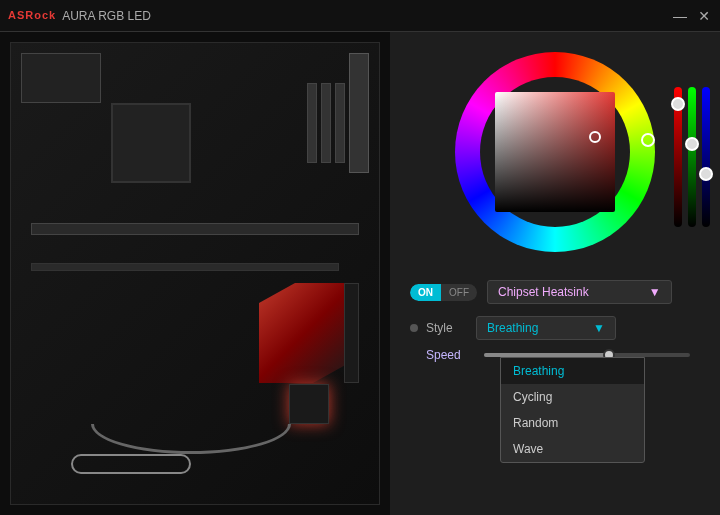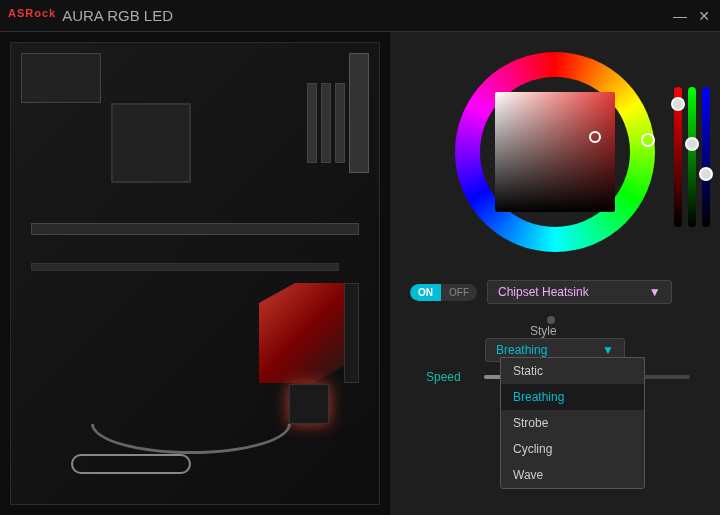--- a/index.html
+++ b/index.html
@@ -29,21 +29,21 @@
       gap: 6px;
     }
     .titlebar-logo {
       color: #e53935;
       font-weight: bold;
       font-size: 11px;
       letter-spacing: 1px;
     }
     .titlebar-title {
       color: #aaa;
-      font-size: 15px;
+      font-size: 12px;
     }
     .titlebar-controls {
       display: flex;
       gap: 8px;
     }
     .titlebar-btn {
       width: 16px;
       height: 16px;
       background: none;
       border: none;
@@ -365,21 +365,20 @@
       min-width: 150px;
     }
     .header-dropdown span { color: #f0abfc; font-size: 12px; }
     .dropdown-arrow { color: #aaa; font-size: 10px; }
 
     
     .control-row {
       display: flex;
       align-items: center;
       margin-bottom: 8px;
-      flex-direction: column;
     }
     .control-dot {
       width: 8px;
       height: 8px;
       border-radius: 50%;
       background: #555;
       margin-right: 8px;
     }
     .control-label {
       width: 50px;
@@ -420,21 +419,21 @@
     .dropdown-item.highlighted { background: #1a1a1a; }
 
     
     .speed-row {
       display: flex;
       align-items: center;
       margin-bottom: 8px;
     }
     .speed-label {
       width: 58px;
-      color: #14b8a6;
+      color: #c4b5fd;
       font-size: 12px;
       margin-left: 16px;
     }
     .speed-slider {
       flex: 1;
       height: 4px;
       background: #444;
       border-radius: 2px;
       position: relative;
       margin-right: 10px;
@@ -545,21 +544,20 @@
         <div class="speed-label">Speed</div>
         <div class="speed-slider">
           <div class="speed-slider-fill"></div>
           <div class="speed-slider-thumb"></div>
         </div>
       </div>
 
     </div>
 
     <div class="dropdown-menu">
-      <div class="dropdown-item">Static</div>
       <div class="dropdown-item active highlighted">Breathing</div>
-      <div class="dropdown-item">Strobe</div>
       <div class="dropdown-item">Cycling</div>
+      <div class="dropdown-item">Random</div>
       <div class="dropdown-item">Wave</div>
     </div>
 
   </div>
 </div>
 
 </body></html>

